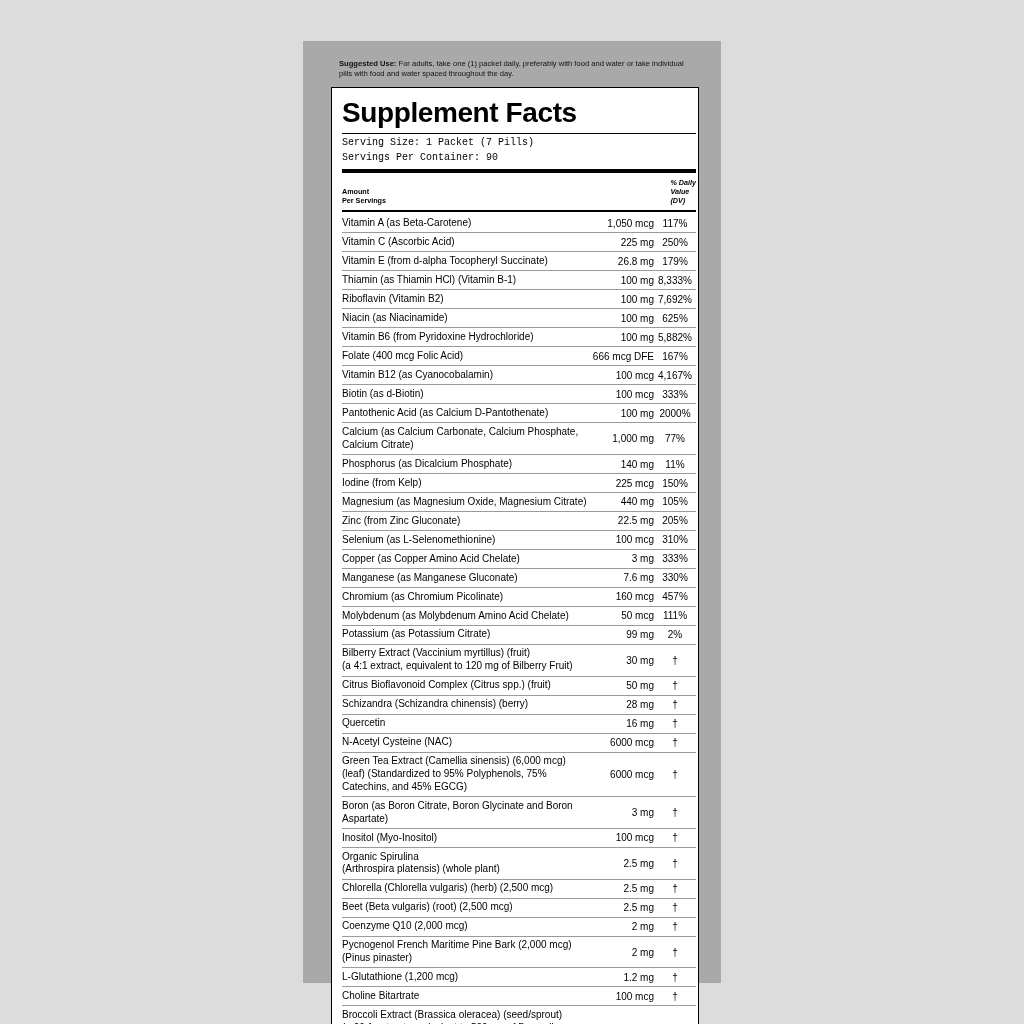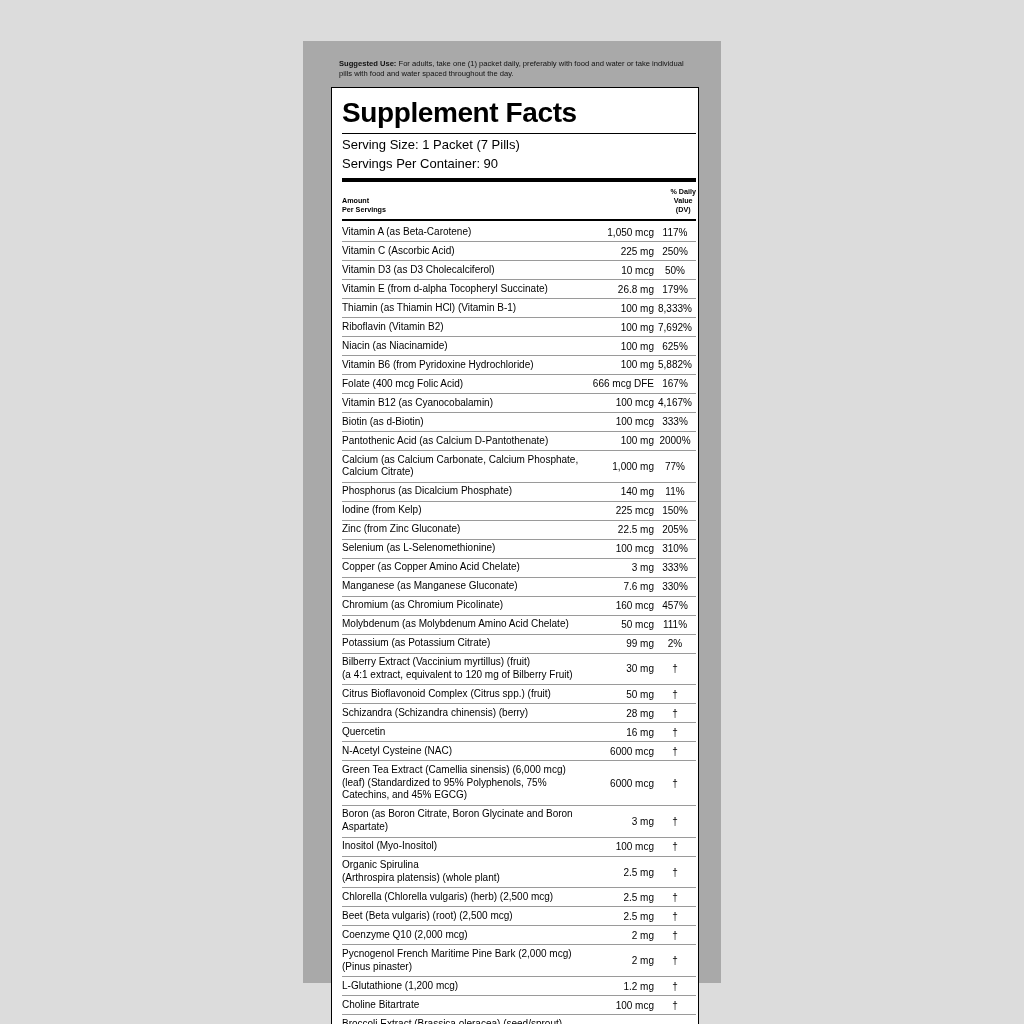--- a/index.html
+++ b/index.html
@@ -46,35 +46,36 @@
     letter-spacing: -0.4px;
     color: #000;
     line-height: 1.05;
     margin: 2px 0 6px 0;
   }
   .rule-thick { border-bottom: 4px solid #000; margin: 4px 0 3px 0; }
   .rule-med   { border-bottom: 2px solid #000; margin: 3px 0 2px 0; }
   .rule-thin  { border-bottom: 1px solid #000; margin: 2px 0 2px 0; }
 
   .serving {
-    font-size: 13px;
+    font-size: 10px;
     color: #000;
     line-height: 1.45;
+    font-family: Liberation Mono, monospace;
   }
   .hdr {
     display: flex;
     justify-content: space-between;
     align-items: flex-end;
     font-size: 7.2px;
     font-weight: bold;
     color: #000;
     padding: 2px 0 2px 0;
   }
   .hdr .left { line-height: 1.25; }
-  .hdr .right { text-align: center; line-height: 1.25; }
+  .hdr .right { text-align: left; line-height: 1.25; font-style: italic; }
 
   table.facts {
     width: 100%;
     border-collapse: collapse;
     font-size: 10px;
     color: #000;
   }
   table.facts td {
     border-bottom: 0.6px solid #9a9a9a;
     padding: 2.6px 0;
@@ -134,25 +135,20 @@
             <td class="name">Vitamin A (as Beta-Carotene)</td>
             <td class="amt">1,050 mcg</td>
             <td class="dv">117%</td>
           </tr>
           <tr>
             <td class="name">Vitamin C (Ascorbic Acid)</td>
             <td class="amt">225 mg</td>
             <td class="dv">250%</td>
           </tr>
           <tr>
-            <td class="name">Vitamin D3 (as D3 Cholecalciferol)</td>
-            <td class="amt">10 mcg</td>
-            <td class="dv">50%</td>
-          </tr>
-          <tr>
             <td class="name">Vitamin E (from d-alpha Tocopheryl Succinate)</td>
             <td class="amt">26.8 mg</td>
             <td class="dv">179%</td>
           </tr>
           <tr>
             <td class="name">Thiamin (as Thiamin HCl) (Vitamin B-1)</td>
             <td class="amt">100 mg</td>
             <td class="dv">8,333%</td>
           </tr>
           <tr>
@@ -197,20 +193,25 @@
           </tr>
           <tr>
             <td class="name">Phosphorus (as Dicalcium Phosphate)</td>
             <td class="amt">140 mg</td>
             <td class="dv">11%</td>
           </tr>
           <tr>
             <td class="name">Iodine (from Kelp)</td>
             <td class="amt">225 mcg</td>
             <td class="dv">150%</td>
+          </tr>
+          <tr>
+            <td class="name">Magnesium (as Magnesium Oxide, Magnesium Citrate)</td>
+            <td class="amt">440 mg</td>
+            <td class="dv">105%</td>
           </tr>
           <tr>
             <td class="name">Zinc (from Zinc Gluconate)</td>
             <td class="amt">22.5 mg</td>
             <td class="dv">205%</td>
           </tr>
           <tr>
             <td class="name">Selenium (as L-Selenomethionine)</td>
             <td class="amt">100 mcg</td>
             <td class="dv">310%</td>

